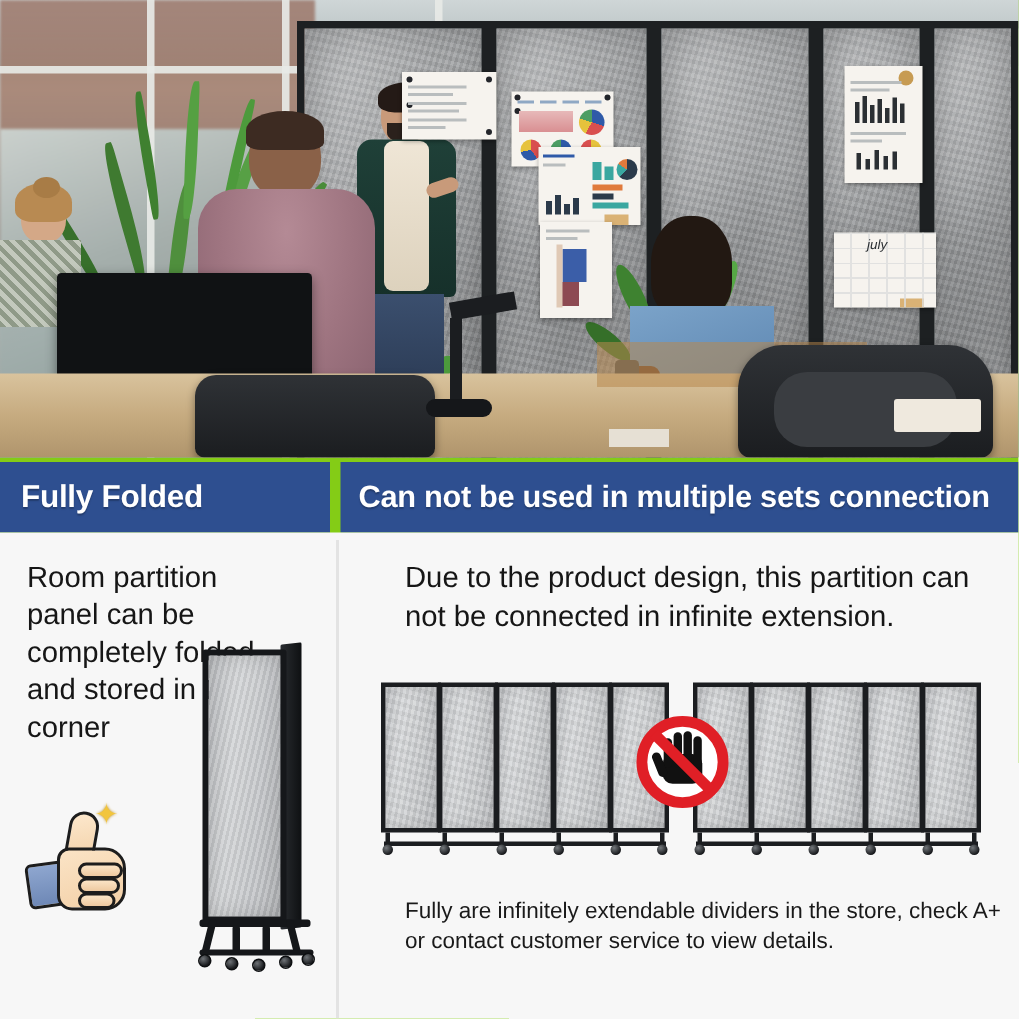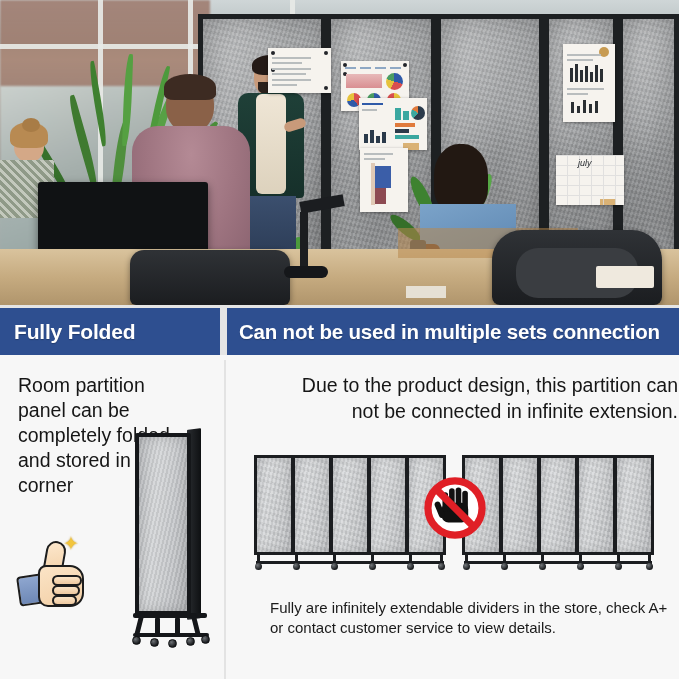--- a/index.html
+++ b/index.html
@@ -2,21 +2,21 @@
 <html><head>
 <meta charset="utf-8">
 <style>
   * { box-sizing: border-box; margin: 0; padding: 0; }
   html, body {
     width: 679px; height: 679px;
     font-family: "Liberation Sans", sans-serif;
     background: #ffffff;
     overflow: hidden;
   }
-  .page { position: relative; width: 679px; height: 679px; background: #e5e5e5; }
+  .page { position: relative; width: 679px; height: 679px; background: #84cc16; }
 
   
   .photo {
     position: absolute; left: 0; top: 0; width: 679px; height: 305px;
     overflow: hidden; background: #9aa3a8;
   }
   .ph-layer { position: absolute; }
 
   
   .win-bg {
@@ -115,21 +115,21 @@
   .bottom { position:absolute; left:0; top:355px; width:679px; height:324px; background:#f7f7f7; }
   .vdiv { position:absolute; left:224px; top:360px; width:2px; height:319px; background:#e3e3e3; }
 
   .col-l { position:absolute; left:0; top:0; width:224px; height:324px; }
   .col-r { position:absolute; left:226px; top:0; width:453px; height:324px; }
 
   .body-txt {
     color: #161616; font-size: 19.5px; line-height: 25px; font-weight: 500;
   }
   .txt-l { position:absolute; left:18px; top:18px; width:172px; }
-  .txt-r { position:absolute; left:60px; top:17px; width:392px; font-size:19.5px; line-height:26px;text-align:right; }
+  .txt-r { position:absolute; left:44px; top:17px; width:392px; font-size:19.5px; line-height:26px; }
   .txt-foot {
     position:absolute; left:44px; top:243px; width:400px;
     font-size: 15px; line-height: 20px; color:#1a1a1a;
   }
 
   
   .folded { position:absolute; left:127px; top:78px; width:84px; height:215px; }
   .fold-body {
     position:absolute; left:8px; top:0; width:56px; height:182px;
     background:

